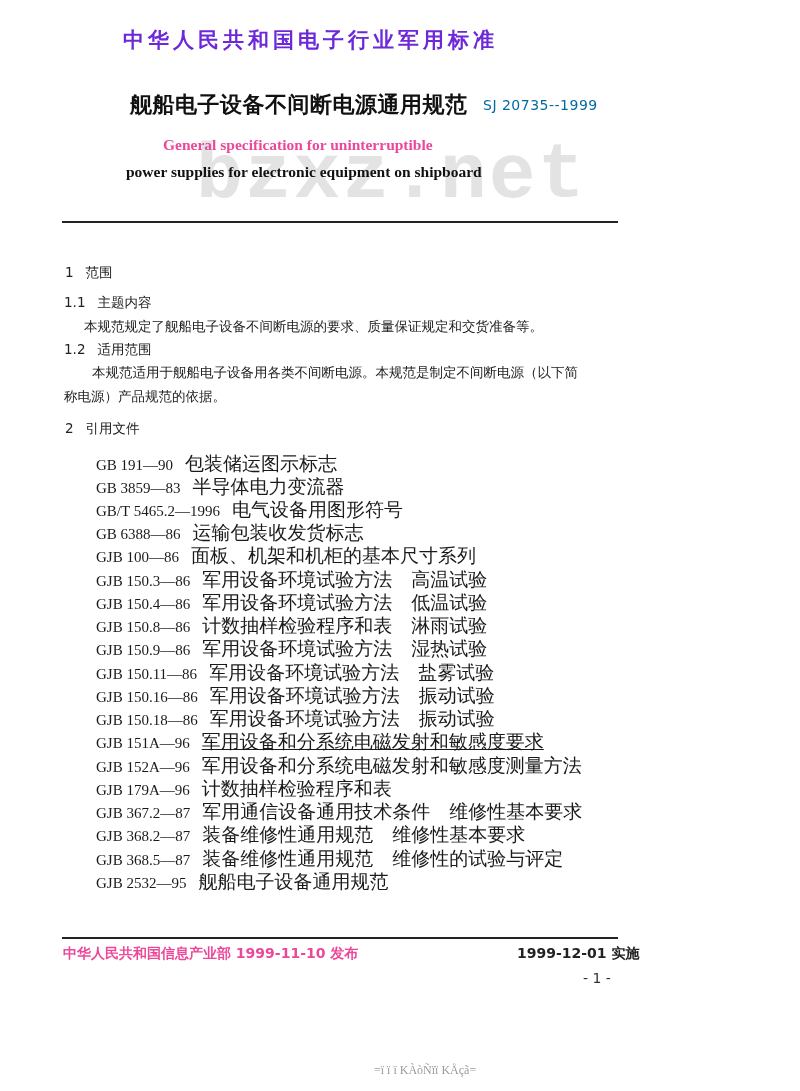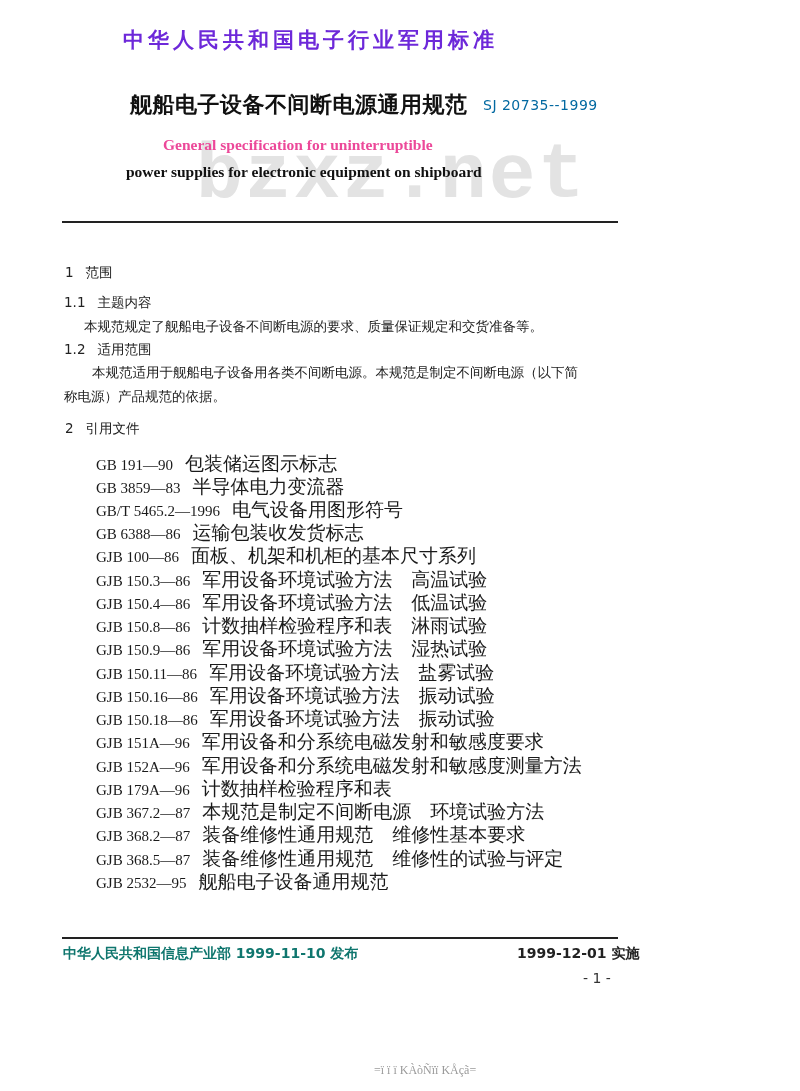--- a/index.html
+++ b/index.html
@@ -89,21 +89,21 @@
       font-size: 15px;
       display: inline-block;
       margin-right: 12px;
     }
     .ref-title { font-size: 19px; }
 
     .footer-left {
       left: 63px; top: 945px;
       font-size: 14px;
       font-weight: bold;
-      color: #0f766e;
+      color: #ec4899;
     }
     .footer-right {
       left: 517px; top: 945px;
       font-size: 14px;
       font-weight: bold;
       color: #222;
     }
     .page-num {
       left: 583px; top: 970px;
       font-size: 14px;
@@ -154,24 +154,24 @@
   <div class="ref fg" style="top:497px;"><span class="ref-code">GB/T 5465.2—1996</span><span class="ref-title">电气设备用图形符号</span></div>
   <div class="ref fg" style="top:520px;"><span class="ref-code">GB 6388—86</span><span class="ref-title">运输包装收发货标志</span></div>
   <div class="ref fg" style="top:543px;"><span class="ref-code">GJB 100—86</span><span class="ref-title">面板、机架和机柜的基本尺寸系列</span></div>
   <div class="ref fg" style="top:567px;"><span class="ref-code">GJB 150.3—86</span><span class="ref-title">军用设备环境试验方法　高温试验</span></div>
   <div class="ref fg" style="top:590px;"><span class="ref-code">GJB 150.4—86</span><span class="ref-title">军用设备环境试验方法　低温试验</span></div>
   <div class="ref fg" style="top:613px;"><span class="ref-code">GJB 150.8—86</span><span class="ref-title">计数抽样检验程序和表　淋雨试验</span></div>
   <div class="ref fg" style="top:636px;"><span class="ref-code">GJB 150.9—86</span><span class="ref-title">军用设备环境试验方法　湿热试验</span></div>
   <div class="ref fg" style="top:660px;"><span class="ref-code">GJB 150.11—86</span><span class="ref-title">军用设备环境试验方法　盐雾试验</span></div>
   <div class="ref fg" style="top:683px;"><span class="ref-code">GJB 150.16—86</span><span class="ref-title">军用设备环境试验方法　振动试验</span></div>
   <div class="ref fg" style="top:706px;"><span class="ref-code">GJB 150.18—86</span><span class="ref-title">军用设备环境试验方法　振动试验</span></div>
-  <div class="ref fg" style="top:729px;"><span class="ref-code">GJB 151A—96</span><span class="ref-title">军用设备和分系统电磁发射和敏感度要求</span></div>
+  <div class="ref fg" style="top:729px;text-decoration:underline;"><span class="ref-code">GJB 151A—96</span><span class="ref-title">军用设备和分系统电磁发射和敏感度要求</span></div>
   <div class="ref fg" style="top:753px;"><span class="ref-code">GJB 152A—96</span><span class="ref-title">军用设备和分系统电磁发射和敏感度测量方法</span></div>
   <div class="ref fg" style="top:776px;"><span class="ref-code">GJB 179A—96</span><span class="ref-title">计数抽样检验程序和表</span></div>
-  <div class="ref fg" style="top:799px;"><span class="ref-code">GJB 367.2—87</span><span class="ref-title">本规范是制定不间断电源　环境试验方法</span></div>
+  <div class="ref fg" style="top:799px;"><span class="ref-code">GJB 367.2—87</span><span class="ref-title">军用通信设备通用技术条件　维修性基本要求</span></div>
   <div class="ref fg" style="top:822px;"><span class="ref-code">GJB 368.2—87</span><span class="ref-title">装备维修性通用规范　维修性基本要求</span></div>
   <div class="ref fg" style="top:846px;"><span class="ref-code">GJB 368.5—87</span><span class="ref-title">装备维修性通用规范　维修性的试验与评定</span></div>
   <div class="ref fg" style="top:869px;"><span class="ref-code">GJB 2532—95</span><span class="ref-title">舰船电子设备通用规范</span></div>
 </div>
 
 <div class="rule rule-bottom"></div>
 <div class="abs footer-left fg">中华人民共和国信息产业部 1999-11-10 发布</div>
 <div class="abs footer-right fg">1999-12-01 实施</div>
 <div class="abs page-num fg">- 1 -</div>
 <div class="abs bottom-garble fg">=ï ï ï KÀòÑïï KÅçã=</div>

